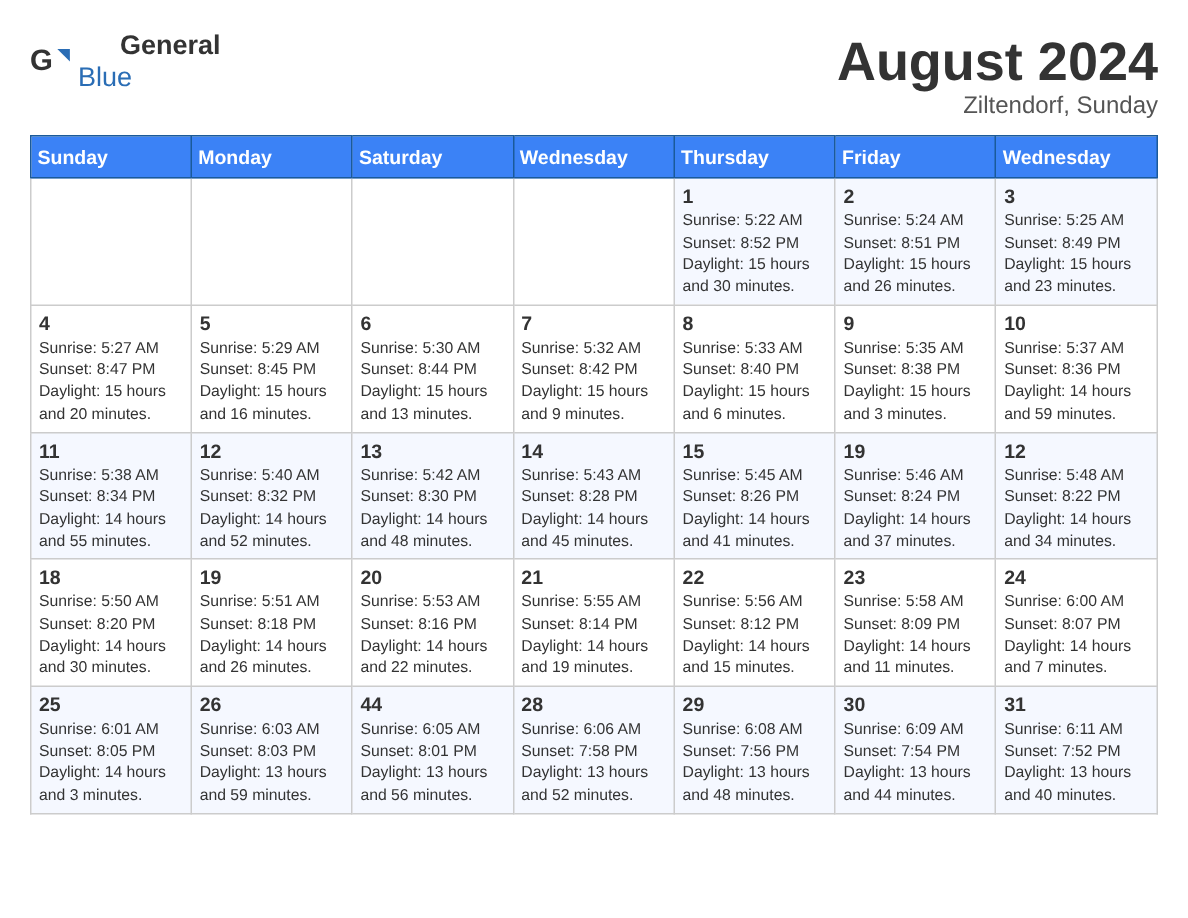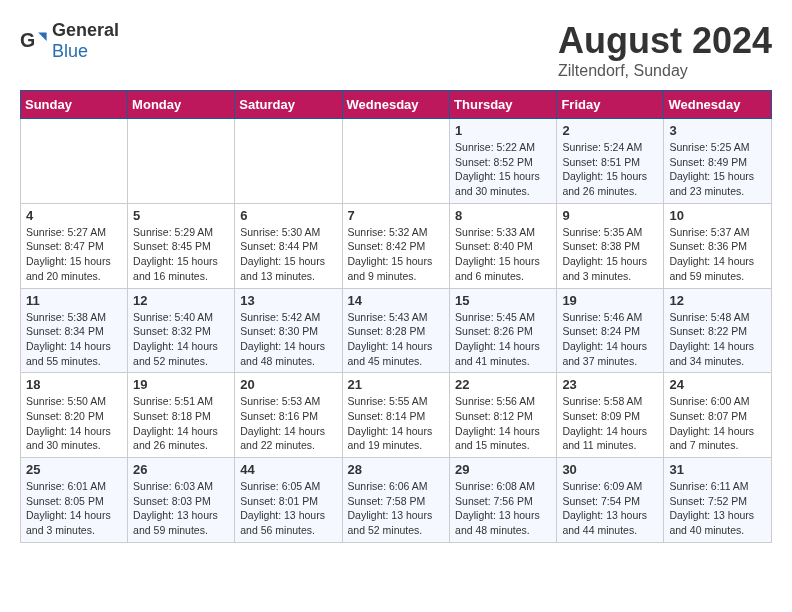--- a/index.html
+++ b/index.html
@@ -19,38 +19,39 @@
     .logo {
       display: flex;
       align-items: center;
       gap: 4px;
     }
     .logo-icon {
       width: 28px;
       height: 28px;
     }
     .title-block {
+      text-align: right;
       margin-left: 35px;
     }
     .month-year {
       font-size: 36px;
       font-weight: bold;
       color: #333;
     }
     .location {
       font-size: 16px;
       color: #555;
     }
     .calendar {
       width: 100%;
       border-collapse: collapse;
       font-size: 11px;
     }
     .calendar thead th {
-      background-color: #be185d;
+      background-color: #3b82f6;
       color: #fff;
       padding: 6px 4px;
       text-align: left;
       font-size: 13px;
       border: 1px solid #1a5a9a;
     }
     .calendar tbody td {
       border: 1px solid #ccc;
       vertical-align: top;
       padding: 4px 5px;
@@ -82,21 +83,21 @@
 </head>
 <body>
 
 <div class="header">
   <div class="logo">
     <svg class="logo-icon" viewBox="0 0 40 40" xmlns="http://www.w3.org/2000/svg">
       <text x="0" y="28" font-size="28" font-weight="bold" fill="#333">G</text>
       <polygon points="26,8 38,8 38,20" fill="#2a6db5"></polygon>
     </svg>
     <div>
-      <span style="font-size:18px;font-weight:bold;color:#333;">General</span><br>
+      <span style="font-size:18px;font-weight:bold;color:#333;margin-left:28px;">General</span><br>
       <span style="font-size:18px;font-weight:normal;color:#2a6db5;">Blue</span>
     </div>
   </div>
   <div class="title-block">
     <div class="month-year">August 2024</div>
     <div class="location">Ziltendorf, Sunday</div>
   </div>
 </div>
 
 <table class="calendar">

